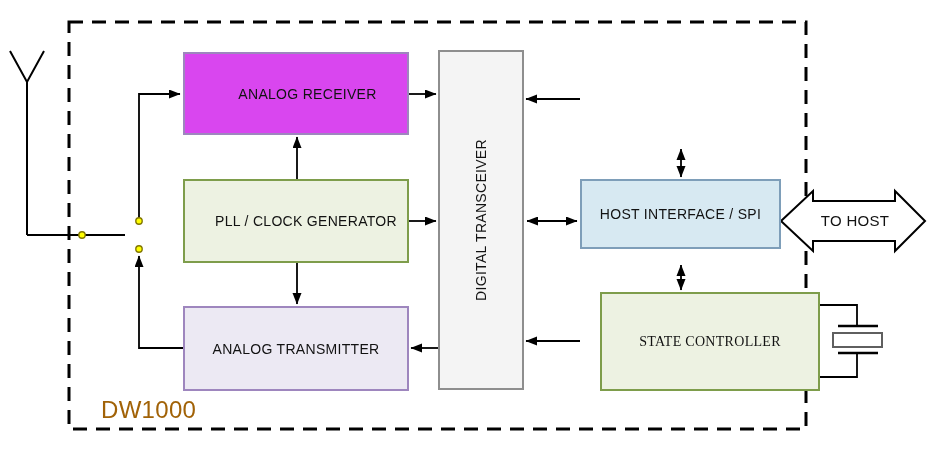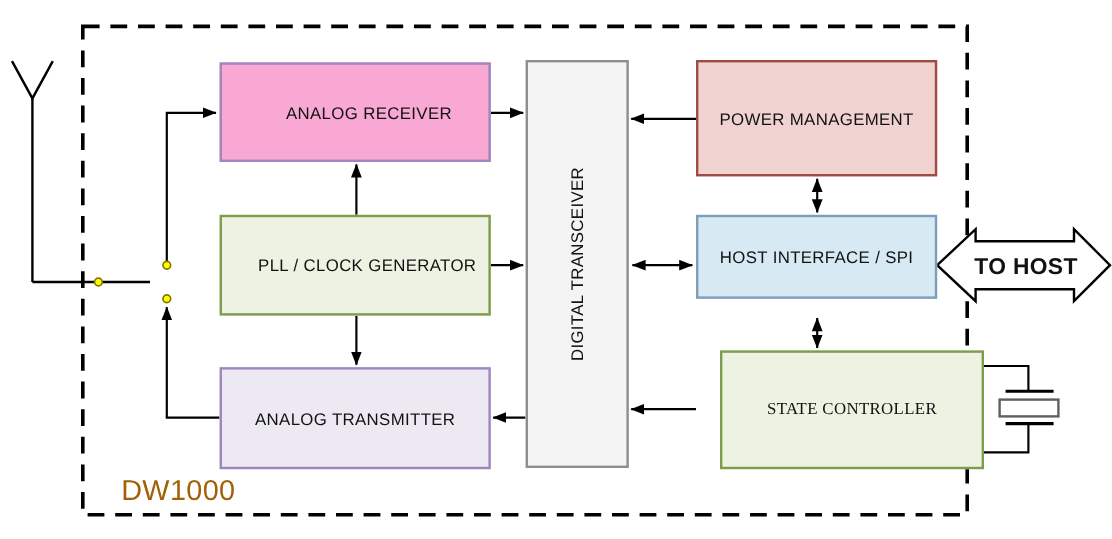--- a/index.html
+++ b/index.html
@@ -35,21 +35,21 @@
   #blk-digital-transceiver{left:438px;top:50px;width:86px;height:340px;}
   #blk-power-management  {left:580px;top:50px;width:201px;height:97px;}
   #blk-host-interface    {left:580px;top:179px;width:201px;height:70px;}
   #blk-state-controller  {left:600px;top:292px;width:220px;height:99px;font-family:Liberation Serif, serif;}
   .chip-name{
     position:absolute;left:101px;top:396px;
     font-size:24px;color:#a16207;letter-spacing:0.3px;
   }
   .to-host-label{
     position:absolute;left:799px;top:212px;width:112px;
-    text-align:center;font-size:19px;color:#121212;letter-spacing:0.3px;font-weight:bold;
+    text-align:center;font-size:15px;color:#121212;letter-spacing:0.3px;
   }
 </style>
 </head>
 <body>
 
 <div class="canvas">
 
   <svg class="layer" width="927" height="449" viewBox="0 0 927 449">
     <defs>
       <marker id="ah-end" markerUnits="userSpaceOnUse" markerWidth="12" markerHeight="10" refX="11" refY="4.5" orient="auto">
@@ -89,39 +89,36 @@
       <path d="M781,305 L857,305 L857,325" fill="none" stroke="#000" stroke-width="1.8"></path>
       <path d="M857,354 L857,377 L781,377" fill="none" stroke="#000" stroke-width="1.8"></path>
       <path d="M838,326 L878,326" stroke="#000" stroke-width="2.4"></path>
       <path d="M838,353 L878,353" stroke="#000" stroke-width="2.6"></path>
       <rect x="833" y="333" width="49" height="14" fill="#fff" stroke-width="2" stroke="#5F5F5F"></rect>
     </g>
 
     <polygon points="781,221 813,191 813,201 895,201 895,191 925,221 895,251 895,241 813,241 813,251" stroke="#000" stroke-width="2" fill="#FFFFFF"></polygon>
   </svg>
 
-  <div class="block" id="blk-analog-receiver" style="background-color: #f9a8d4; border-color: rgb(158, 134, 190); padding-left: 23px;">
+  <div class="block" id="blk-analog-receiver" style="background-color: #d946ef; border-color: rgb(158, 134, 190); padding-left: 23px;">
     <span class="lbl">ANALOG RECEIVER</span>
   </div>
 
   <div class="block" id="blk-pll" style="background-color: rgb(237, 242, 226); border-color: rgb(126, 157, 75);">
     <span class="lbl">PLL / CLOCK GENERATOR</span>
   </div>
 
   <div class="block" id="blk-analog-transmitter" style="background-color: rgb(236, 233, 243); border-color: rgb(158, 134, 190);">
     <span class="lbl">ANALOG TRANSMITTER</span>
   </div>
 
   <div class="block vertical" id="blk-digital-transceiver" style="background-color: rgb(244, 244, 244); border-color: rgb(142, 142, 142);">
     <span class="lbl">DIGITAL TRANSCEIVER</span>
   </div>
 
-  <div class="block" id="blk-power-management" style="background-color: rgb(240, 211, 209); border-color: rgb(160, 74, 66);">
-    <span class="lbl">POWER MANAGEMENT</span>
-  </div>
 
   <div class="block" id="blk-host-interface" style="background-color: rgb(215, 233, 242); border-color: rgb(126, 158, 185);">
     <span class="lbl">HOST INTERFACE / SPI</span>
   </div>
 
   <div class="block" id="blk-state-controller" style="background-color: rgb(237, 242, 226); border-color: rgb(126, 157, 75);">
     <span class="lbl">STATE CONTROLLER</span>
   </div>
 
   <div class="chip-name">DW1000</div>

